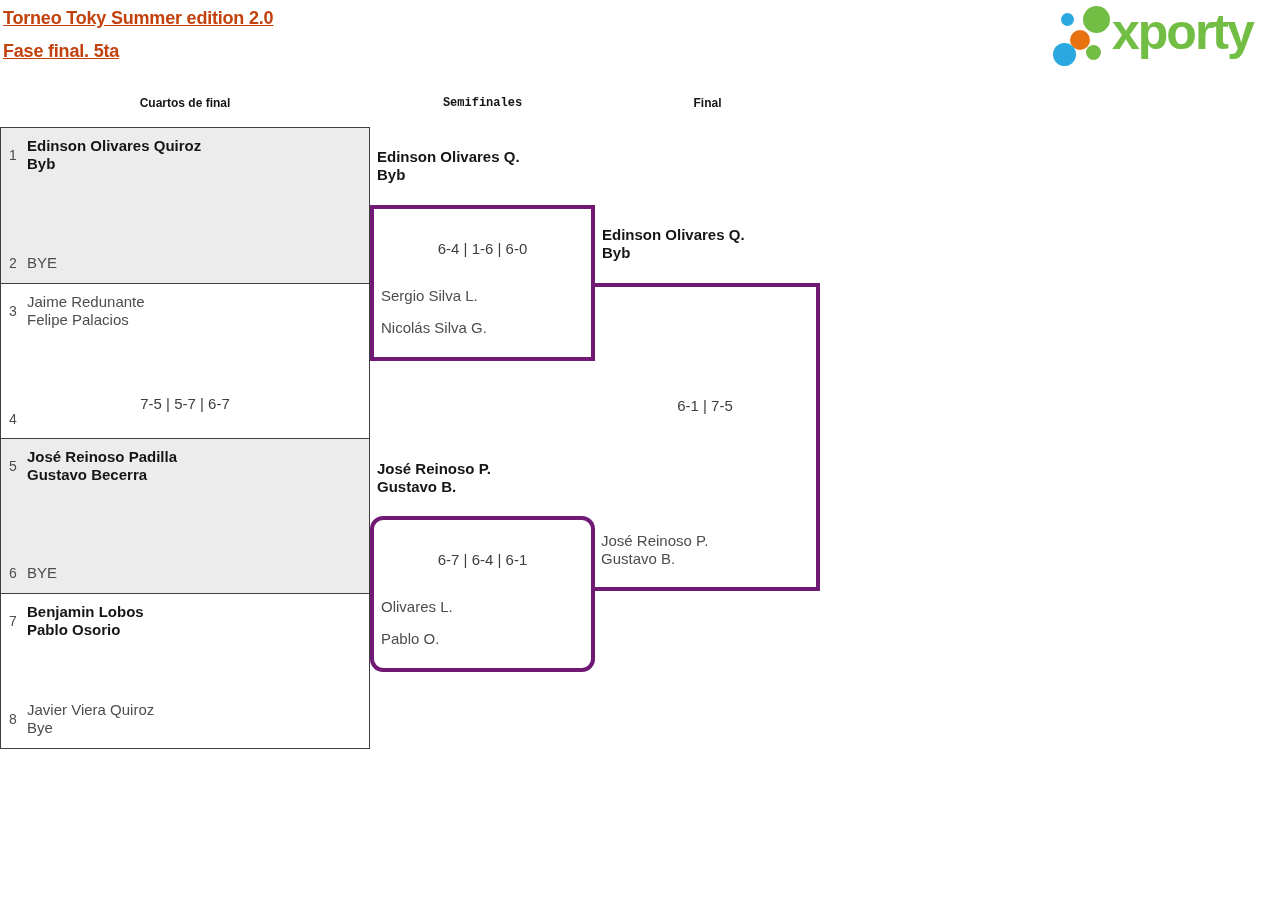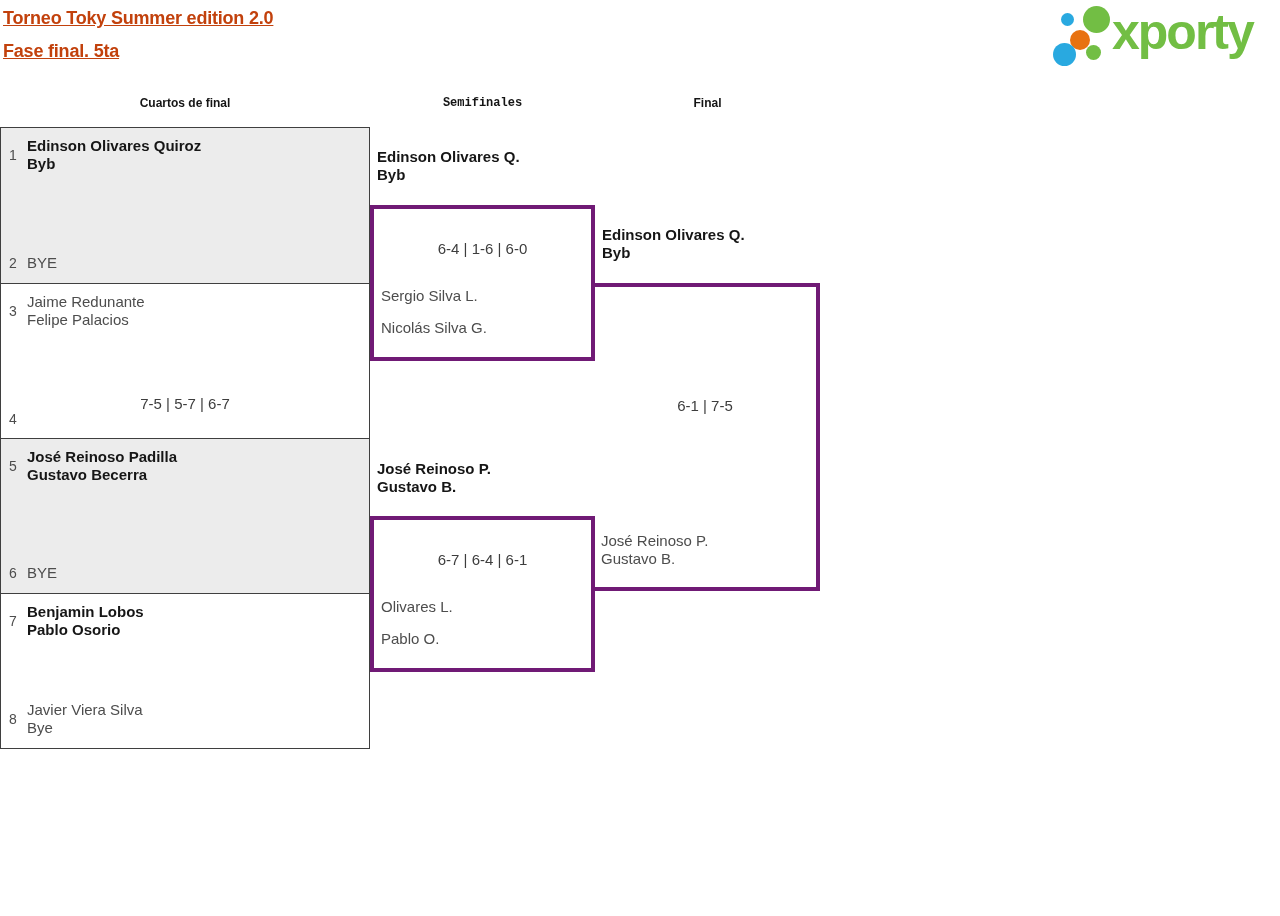--- a/index.html
+++ b/index.html
@@ -55,21 +55,21 @@
   .qf-match .match-score{
     position:absolute;top:50%;transform:translateY(-50%);
     left:0;width:100%;text-align:center;margin-top:42px;
   }
 
   
   .match-box{
     position:absolute;border:4px solid #701a75;box-sizing:border-box;background:transparent;
   }
   .sf-box-1{left:370px;top:205px;width:225px;height:156px;}
-  .sf-box-2{left:370px;top:516px;width:225px;height:156px;}
+  .sf-box-2{left:370px;top:516px;width:225px;height:156px;border-radius:13px;}
   .final-box{left:594px;top:283px;width:226px;height:308px;border-left:none;}
   .box-score{position:absolute;left:0;width:100%;text-align:center;}
   .sf-score{top:31px;}
   .final-score{top:110px;}
   .box-team{position:absolute;left:7px;}
   .sf-loser{bottom:20px;gap:14px;}
   .final-loser{bottom:19px;}
 
   
   .float-team{position:absolute;}
@@ -156,21 +156,21 @@
       <div class="team top winner">
         <span class="seed">7</span>
         <span class="names">
           <span class="line">Benjamin Lobos</span>
           <span class="line">Pablo Osorio</span>
         </span>
       </div>
       <div class="team bottom">
         <span class="seed">8</span>
         <span class="names">
-          <span class="line">Javier Viera Silva</span>
+          <span class="line">Javier Viera Quiroz</span>
           <span class="line">Bye</span>
         </span>
       </div>
     </div>
 
   </div>
 
   <div class="float-team sf1-winner winner names">
     <span class="line">Edinson Olivares Q.</span>
     <span class="line">Byb</span>

